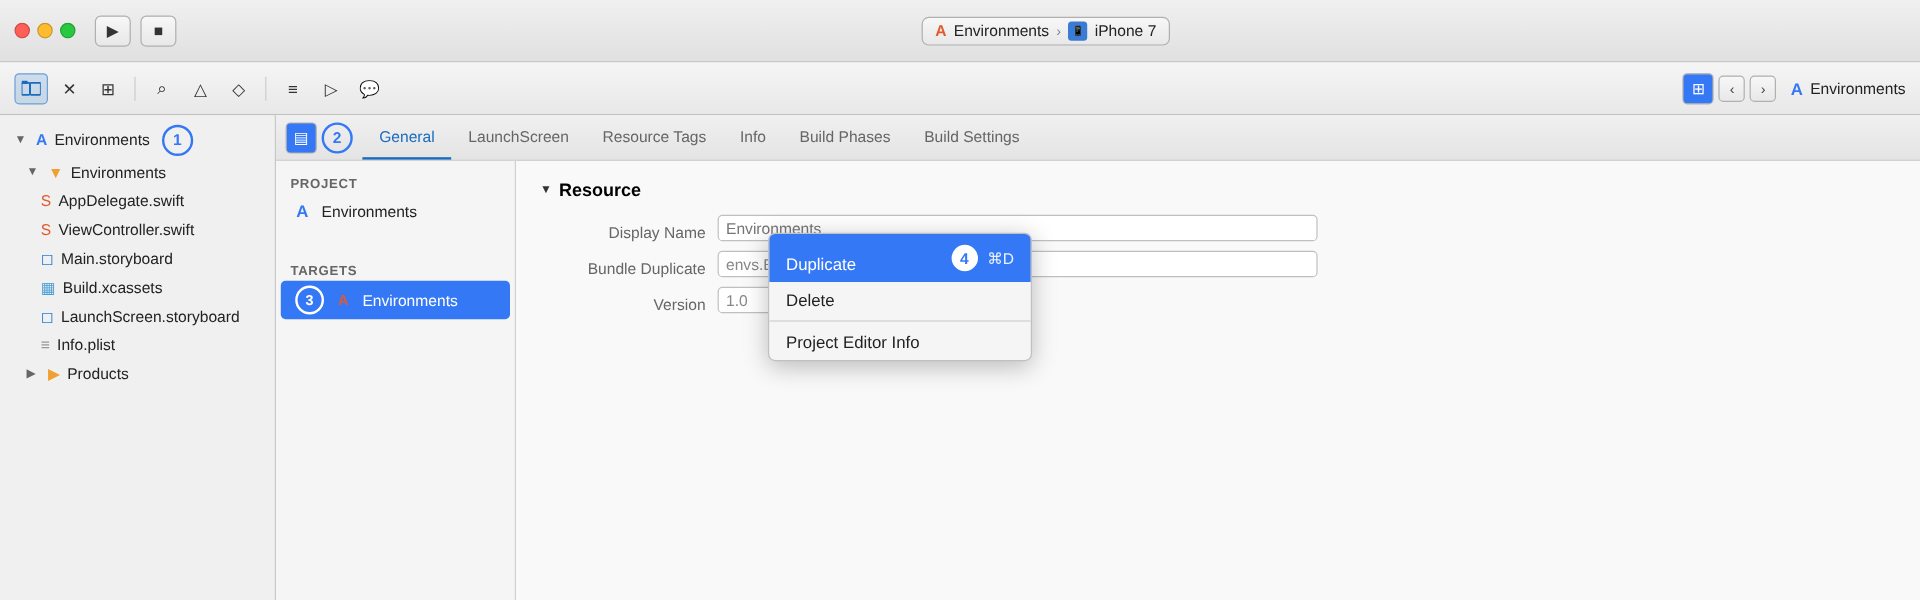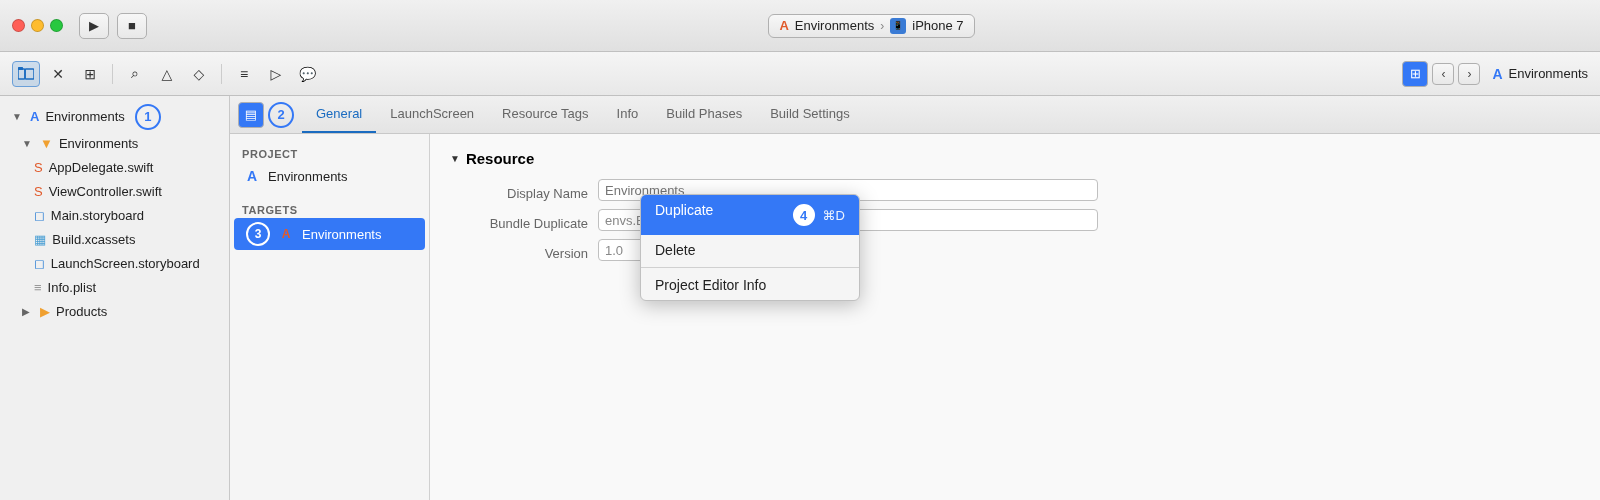--- a/index.html
+++ b/index.html
@@ -322,21 +322,21 @@
       width: 220px;
       background: #f5f5f5;
       border: 1px solid #c0c0c0;
       border-radius: 6px;
       box-shadow: 0 4px 20px rgba(0,0,0,0.25);
       overflow: hidden;
       z-index: 100;
     }
     .ctx-item {
       display: flex;
-      align-items: flex-start;
+      align-items: flex-end;
       justify-content: space-between;
       padding: 7px 14px;
       font-size: 14px;
       color: #222;
       cursor: pointer;
     }
     .ctx-item.highlighted {
       background: #3478f6;
       color: white;
     }
@@ -493,21 +493,21 @@
     </div>
 
     <div class="content-area">
 
       <div class="project-nav">
         <div class="project-section">PROJECT</div>
         <div class="project-nav-item">
           <div class="pn-icon" style="color:#3478f6; font-size:14px; font-weight:700;">A</div>
           <span>Environments</span>
         </div>
-        <div class="project-section" style="margin-top:8px;">TARGETS</div>
+        <div class="project-section" style="margin-top:24px;">TARGETS</div>
         <div class="project-nav-item selected">
           <div class="step-badge-3" style="border-color:white; color:white; background: transparent;">3</div>
           <div class="pn-icon" style="color:#e05a2b; font-size:12px; font-weight:700;">A</div>
           <span>Environments</span>
         </div>
       </div>
 
       <div class="settings-panel">
 
         <div class="section-header">

